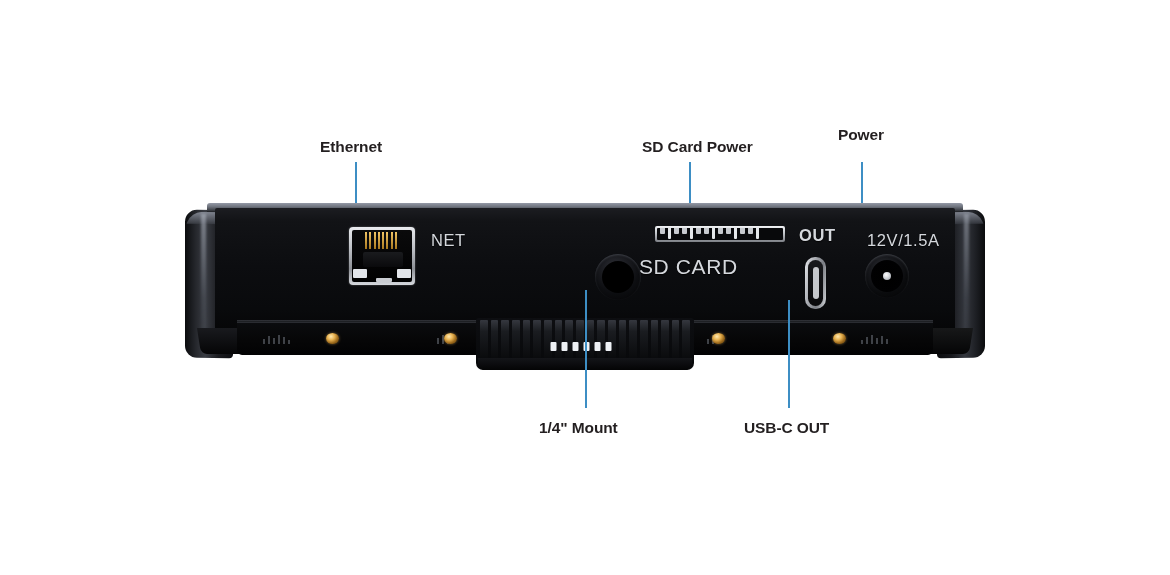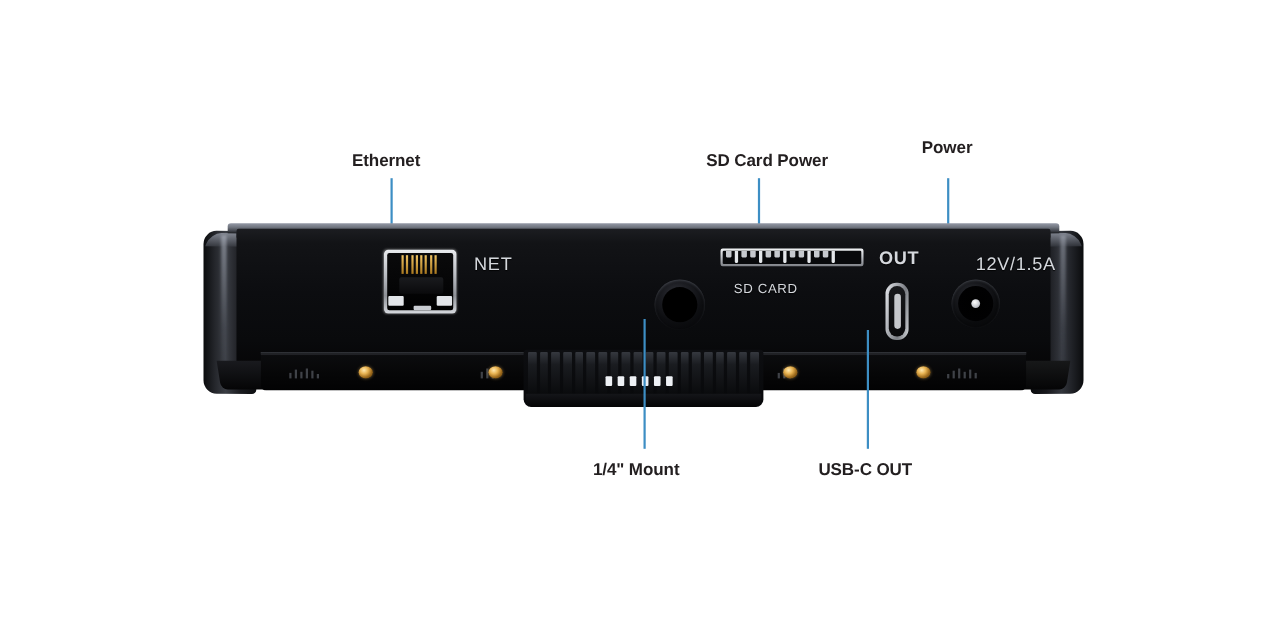--- a/index.html
+++ b/index.html
@@ -320,35 +320,35 @@
           <i></i>
             <i class="tall"></i>
             <i></i>
             <i></i>
             <i class="tall"></i>
             <i></i>
           <i></i>
             <i class="tall"></i>
         </div>
       </div>
-      <div class="silk" style="left:452px;top:47px;font-size:12px;">SD CARD</div>
+      <div class="silk" style="left:424px;top:47px;font-size:21px;">SD CARD</div>
 
       <div class="usbc">
         <div class="usbc-in">
           <div class="usbc-tongue"></div>
         </div>
       </div>
       <div class="silk" style="left:584px;top:18px;font-weight:bold;">OUT</div>
 
       <div class="dcjack">
         <div class="dcjack-in">
           <div class="dcjack-pin"></div>
         </div>
       </div>
-      <div class="silk" style="left:672px;top:23px;">12V/1.5A</div>
+      <div class="silk" style="left:652px;top:23px;">12V/1.5A</div>
 
     </div>
 
     <div class="lip-shadow"></div>
     <div class="foot-l"></div>
     <div class="foot-r"></div>
     <div class="lip"></div>
 
     <div class="lipmark" style="left:78px;">
       <i style="height:5px"></i>

